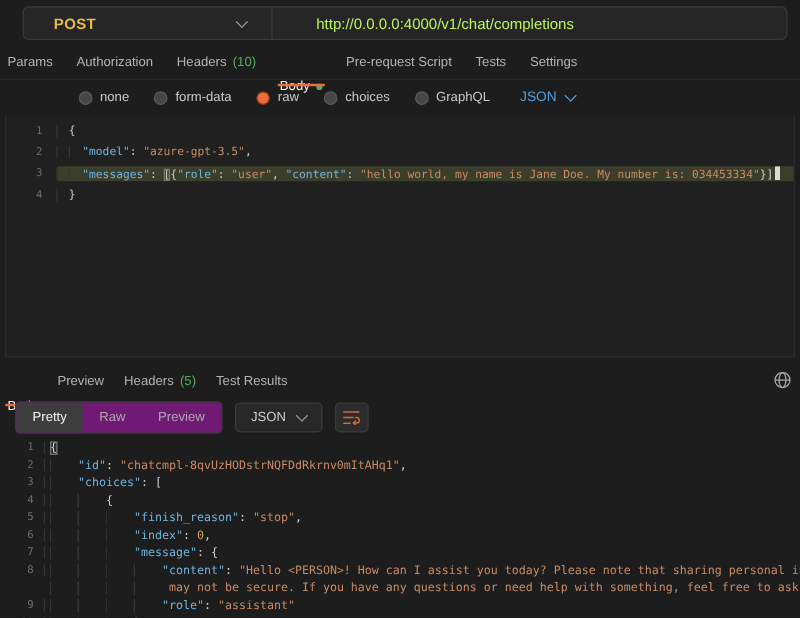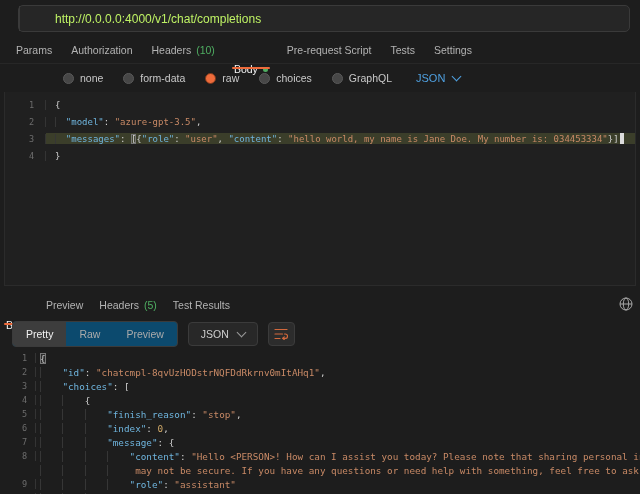--- a/index.html
+++ b/index.html
@@ -13,21 +13,21 @@
           padding:0 20px 0 24px;box-sizing:border-box;cursor:pointer;}
   .method-label{color:var(--yellow,#e7bb4a);font-weight:bold;font-size:12px;letter-spacing:.3px;}
   .chev{width:6px;height:6px;border-right:1.5px solid currentColor;border-bottom:1.5px solid currentColor;
         transform:rotate(45deg);margin-top:-3px;display:inline-block;}
   .gray-chev{color:#9a9a9a;}
   .vdiv{width:1px;height:25px;background:#3a3a3a;flex:none;}
   .url{padding-left:35px;font-size:12px;color:#bef264;white-space:nowrap;overflow:hidden;}
 
   
   .tabs{position:absolute;display:flex;align-items:stretch;}
-  .req-tabs{top:37px;left:0;right:0;height:26px;padding-left:16px;gap:19px;border-bottom:1px solid #272727;}
+  .req-tabs{top:37px;left:0;right:0;height:26px;padding-left:6px;gap:19px;border-bottom:1px solid #272727;}
   .res-tabs{top:293px;left:0;right:30px;height:23px;padding-left:6px;gap:16px;}
   .tab{position:relative;display:flex;align-items:center;gap:5px;font-size:10.5px;color:#b3b3b3;cursor:pointer;}
   .tab.active{color:#f5f5f5;margin-top:32px;}
   .tab.active::after{content:"";position:absolute;left:-2px;right:-2px;bottom:0;height:2px;
                      background:var(--orange,#ee6b3b);border-radius:1px;}
   .count{color:var(--green,#4fae62);}
   .dot{width:5px;height:5px;border-radius:50%;background:var(--green,#4fae62);}
 
   
   .type-row{position:absolute;top:66px;left:18px;right:0;height:24px;display:flex;align-items:center;gap:20px;}
@@ -55,34 +55,38 @@
   .k{color:var(--key,#6fb5de);}
   .s{color:var(--str,#c98a66);}
   .n{color:var(--num,#cfa868);}
   .ind{background:linear-gradient(to right,#363636 1px,transparent 1px);}
   .bb{outline:1px solid #777;outline-offset:-1px;background:rgba(255,255,255,.06);}
   .cursor{display:inline-block;width:4px;height:11px;background:var(--cursor,#dcdcdc);vertical-align:-2px;margin-left:1px;}
 
   
   .globe{position:absolute;top:297px;right:7px;width:14px;height:14px;cursor:pointer;}
   .controls{position:absolute;top:321px;left:12px;height:26px;display:flex;align-items:center;}
-  .seg{display:flex;align-items:center;height:24px;border:1px solid #3b3b3b;border-radius:4px;overflow:hidden;background:#0c4a6e;}
+  .seg{display:flex;align-items:center;height:24px;border:1px solid #3b3b3b;border-radius:4px;overflow:hidden;background:#701a75;}
   .view{padding:0 13px;height:100%;display:flex;align-items:center;font-size:10.5px;color:#ababab;cursor:pointer;}
   .view.active{background:#3d3d3d;color:#f2f2f2;}
   .fmt-btn{margin-left:10px;height:24px;border:1px solid #3b3b3b;border-radius:4px;background:#282828;
            display:flex;align-items:center;gap:9px;padding:0 12px;color:#cfcfcf;font-size:10.5px;box-sizing:border-box;cursor:pointer;}
   .wrap-btn{margin-left:10px;width:27px;height:24px;border:1px solid #3b3b3b;border-radius:4px;background:#2c2c2c;
             display:flex;align-items:center;justify-content:center;box-sizing:border-box;cursor:pointer;}
 </style>
 </head>
 <body>
 
 <div class="app">
 
   <div class="url-bar">
+    <div class="method">
+      <span class="method-label">POST</span>
+      <span class="chev gray-chev"></span>
+    </div>
     <div class="vdiv"></div>
     <div class="url">http://0.0.0.0:4000/v1/chat/completions</div>
   </div>
 
   <div class="tabs req-tabs" id="req-tabs">
       <div class="tab">
         <span>Params</span>
       </div>
       <div class="tab">
         <span>Authorization</span>

